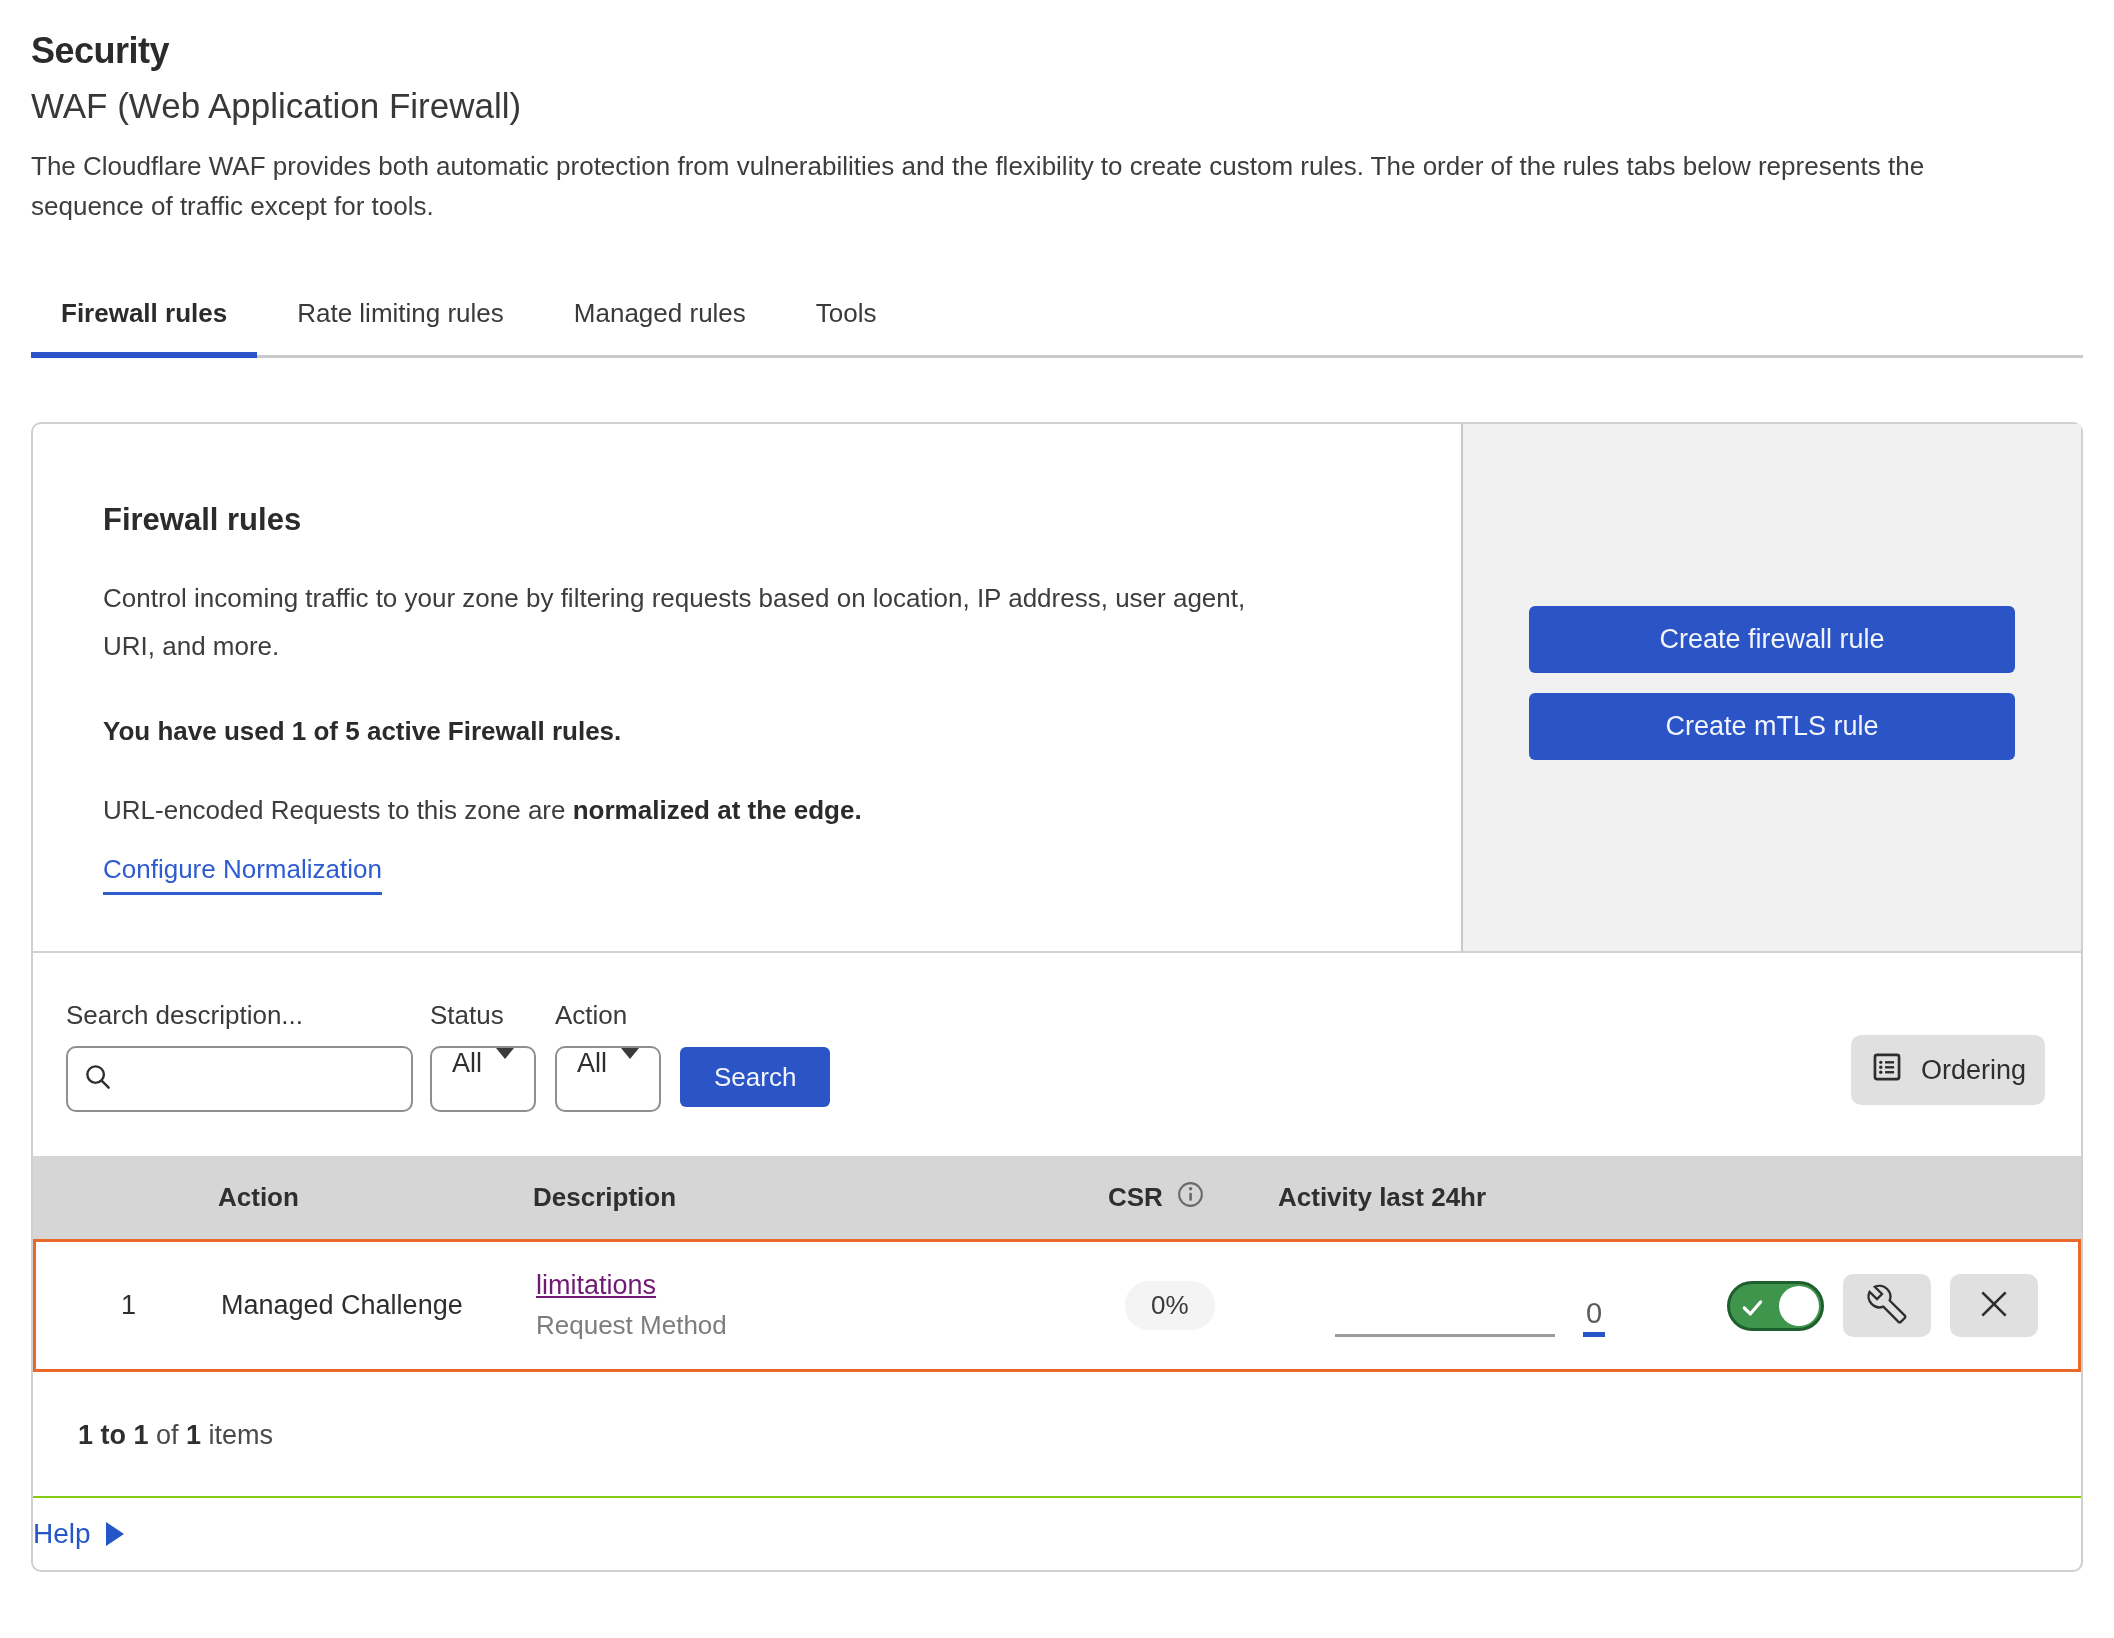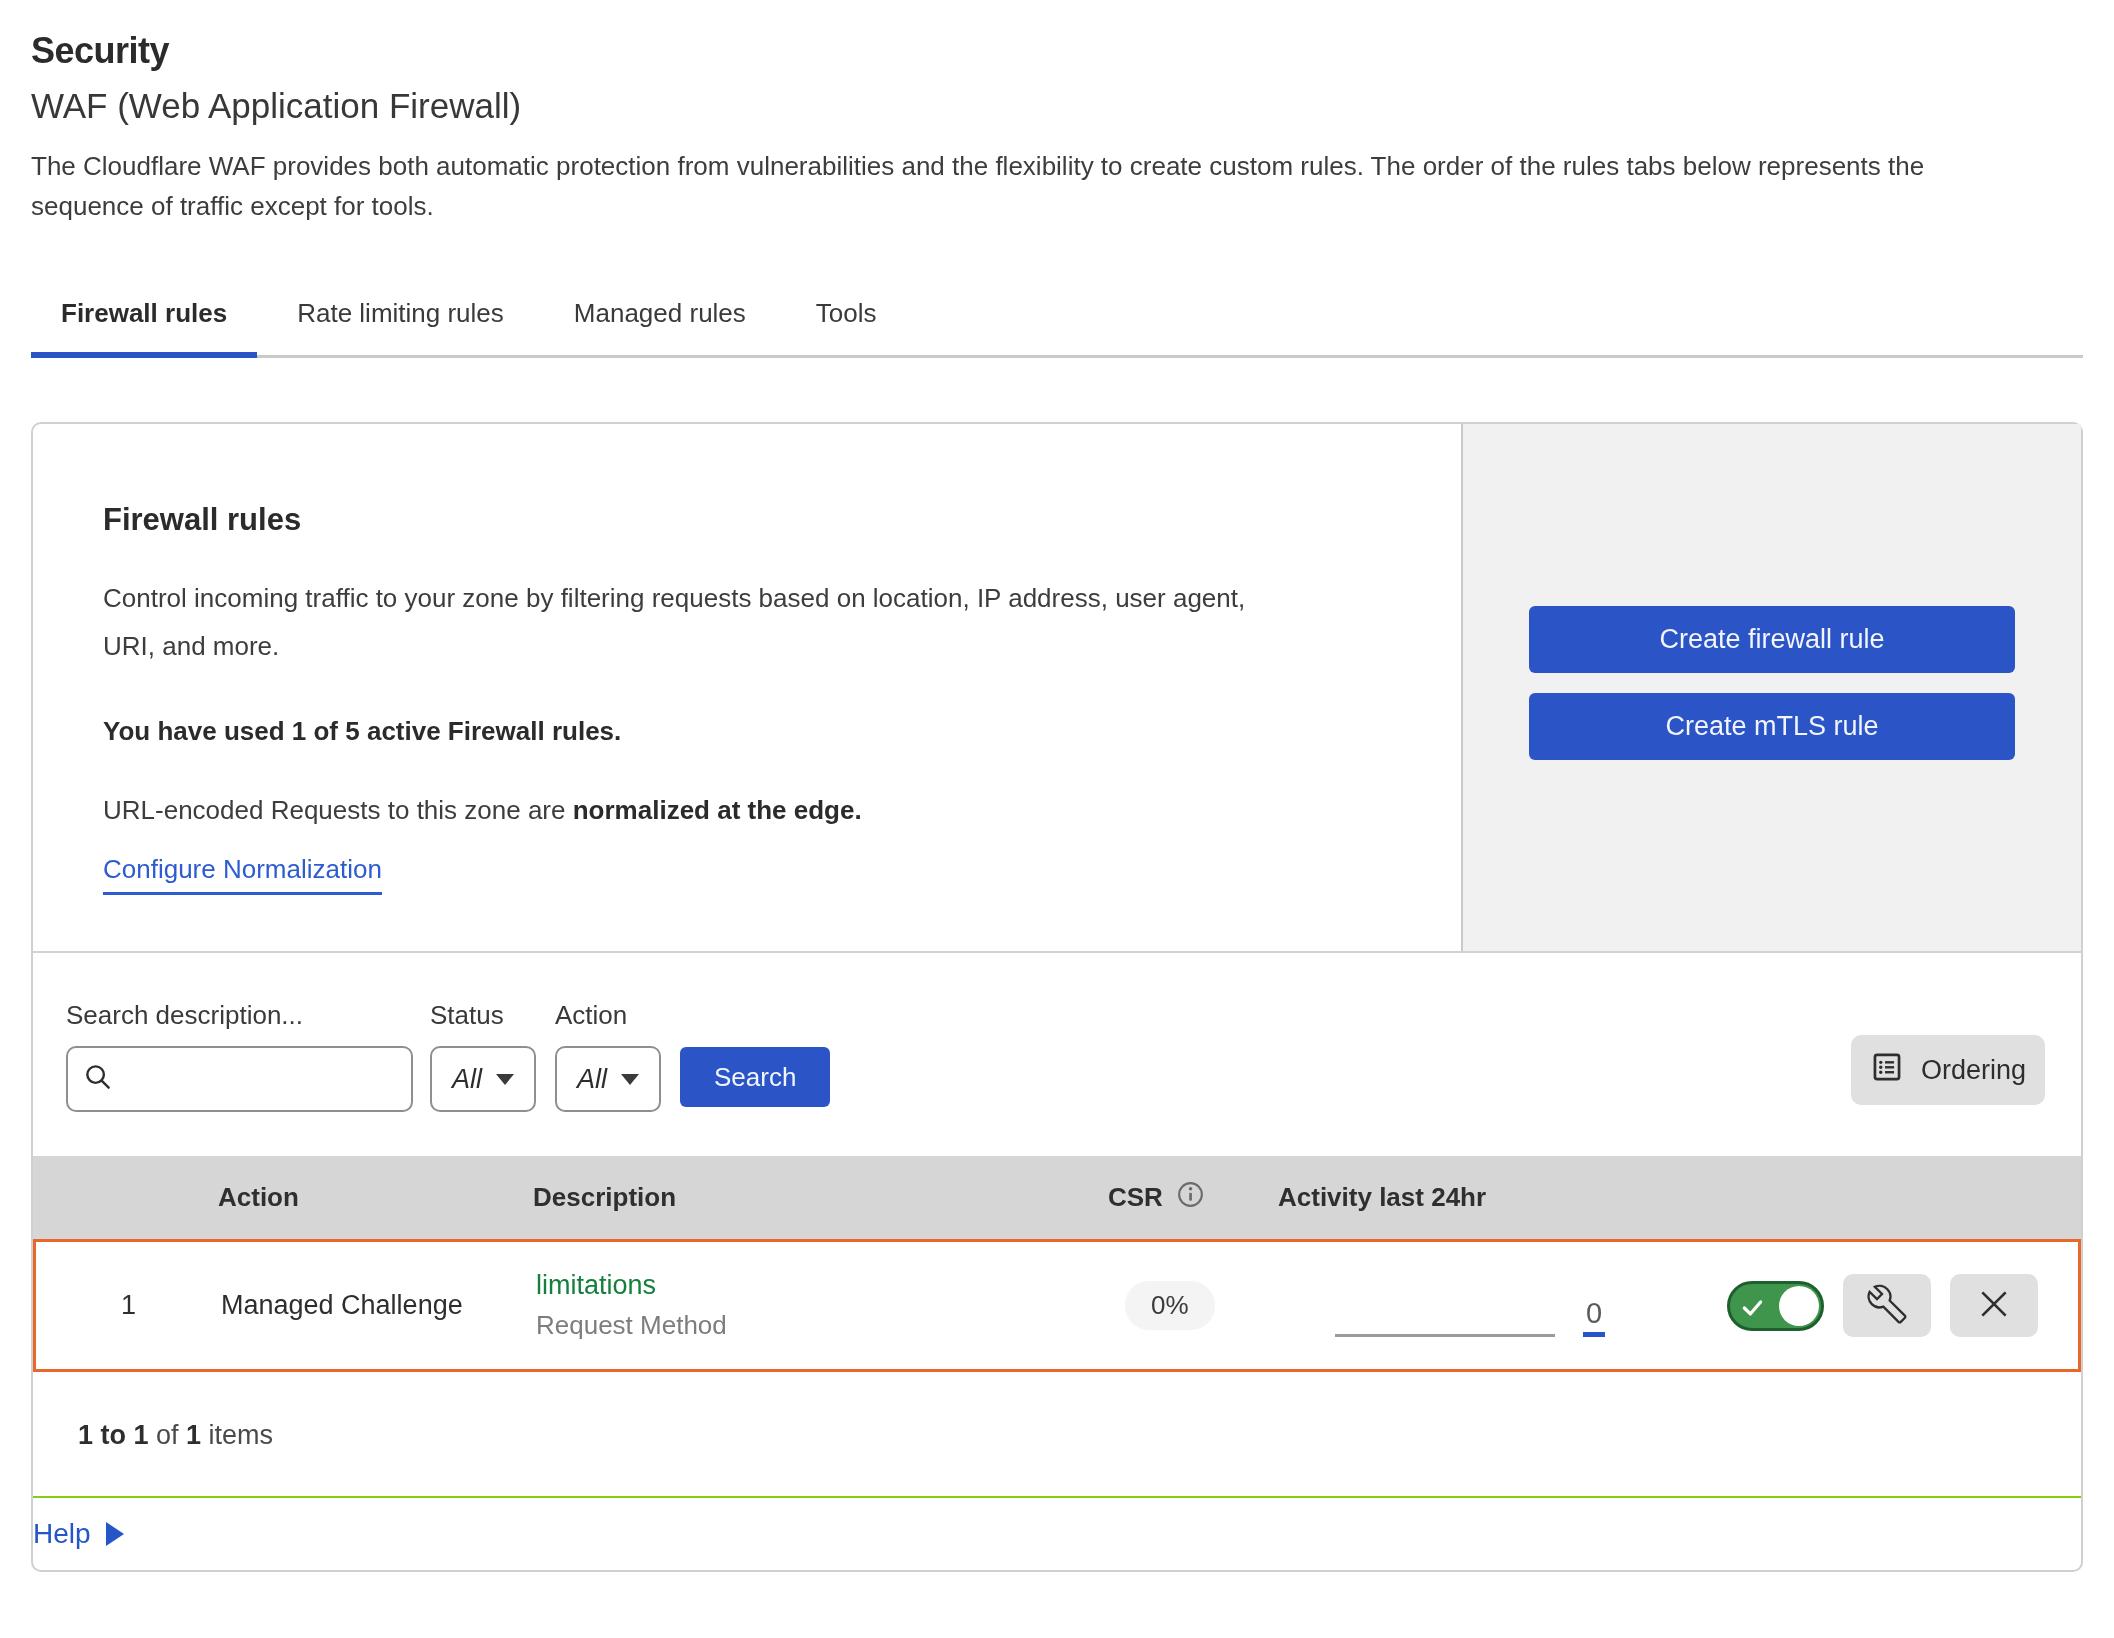--- a/index.html
+++ b/index.html
@@ -41,39 +41,39 @@
   .btn-primary { background: #2b54c6; color: #f2f5fb; border: none; border-radius: 6px;
                  font-family: inherit; font-size: 27px; height: 67px; cursor: pointer; }
 
   
   .filter-bar { display: flex; align-items: flex-start; padding: 47px 36px 44px 33px; }
   .filter-group label { display: block; font-size: 26px; color: #3a3a3a; margin-bottom: 15px; }
   .search-box { width: 347px; height: 66px; border: 2px solid #8f8f8f; border-radius: 10px;
                 display: flex; align-items: center; padding: 0 14px; background: #fff; }
   .search-box input { border: none; outline: none; flex: 1; font-size: 26px; font-family: inherit; background: transparent; min-width: 0; }
   .select { height: 66px; border: 2px solid #8f8f8f; border-radius: 10px; background: #fff;
-            display: flex; align-items: center; gap: 14px; padding: 0 20px; font-size: 27px; color: #2e2e2e; cursor: pointer; font-style: italic; }
+            display: flex; gap: 14px; padding: 0 20px; font-size: 27px; color: #2e2e2e; cursor: pointer; }
   .caret { width: 0; height: 0; border-left: 9px solid transparent; border-right: 9px solid transparent; border-top: 11px solid #3a3a3a; }
   .g-status { margin-left: 17px; }
   .g-action { margin-left: 19px; }
   .search-btn { margin-left: 19px; margin-top: 47px; height: 60px; padding: 0 34px; font-size: 26px; }
   .spacer { flex: 1; }
   .ordering-btn { margin-top: 35px; height: 70px; display: flex; align-items: center; gap: 17px;
                   padding: 0 19px; background: #e0e0e0; border: none; border-radius: 10px;
                   font-family: inherit; font-size: 27px; color: #2e2e2e; cursor: pointer; }
 
   
   .grid-cols { display: grid; grid-template-columns: 185px 315px 575px 170px 345px 1fr; align-items: center; }
   .table-header { background: #d6d6d6; height: 83px; font-size: 26px; font-weight: 700; color: #2f2f2f; }
   .th-csr { display: flex; align-items: center; gap: 12px; }
 
   .rule-row { height: 133px; border: 3px solid #e8682c; background: #fff; }
   .cell-priority { text-align: center; font-size: 27px; color: #2e2e2e; }
   .cell-action { font-size: 27px; color: #2e2e2e; }
-  .cell-desc .d1 { font-size: 27px; color: #15803d; }
+  .cell-desc .d1 { font-size: 27px; color: #701a75; text-decoration: underline; }
   .cell-desc .d2 { font-size: 26px; color: #7d7d7d; margin-top: 9px; }
   .csr-badge { display: inline-block; background: #f4f4f4; border-radius: 24px; padding: 9px 26px;
                font-size: 26px; color: #3a3a3a; margin-left: 14px; }
   .cell-activity { display: flex; align-items: flex-end; height: 100%; padding-bottom: 32px; }
   .spark { width: 220px; margin-left: 54px; border-bottom: 3px solid #9b9b9b; }
   .activity-count { margin-left: 28px; font-size: 29px; color: #5a5a5a; line-height: 1;
                     border-bottom: 5px solid #2456c7; padding: 0 3px 4px 3px; text-decoration: none; cursor: pointer; }
   .cell-controls { display: flex; align-items: center; justify-content: flex-end; gap: 19px; padding-right: 40px; }
 
   .toggle { width: 97px; height: 50px; border-radius: 26px; background: #40954d; border: 3px solid #1d5f2d;

